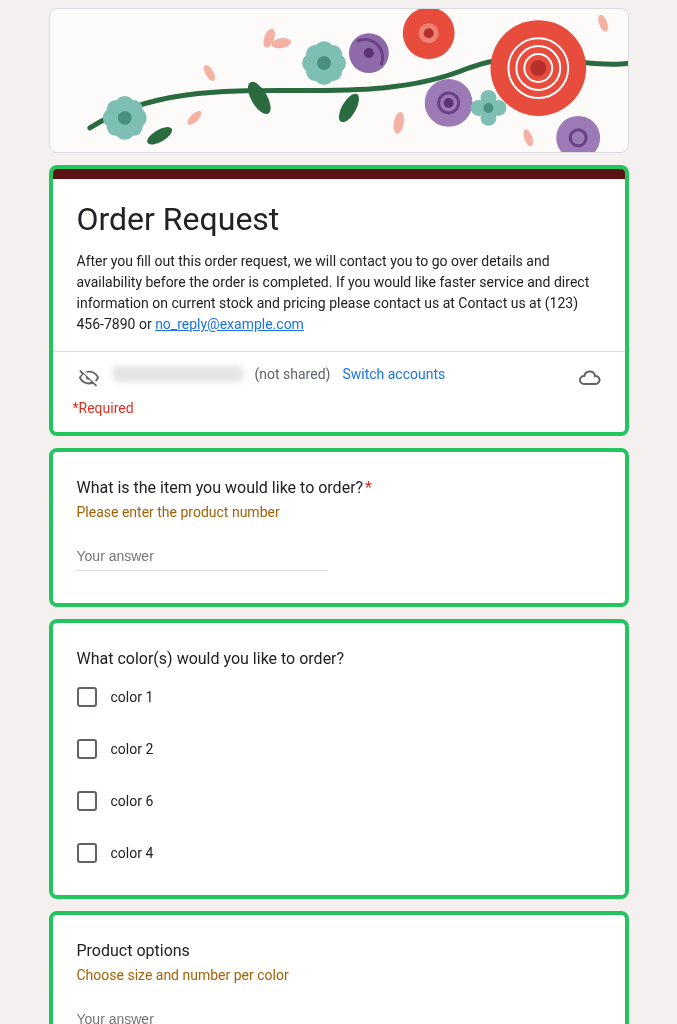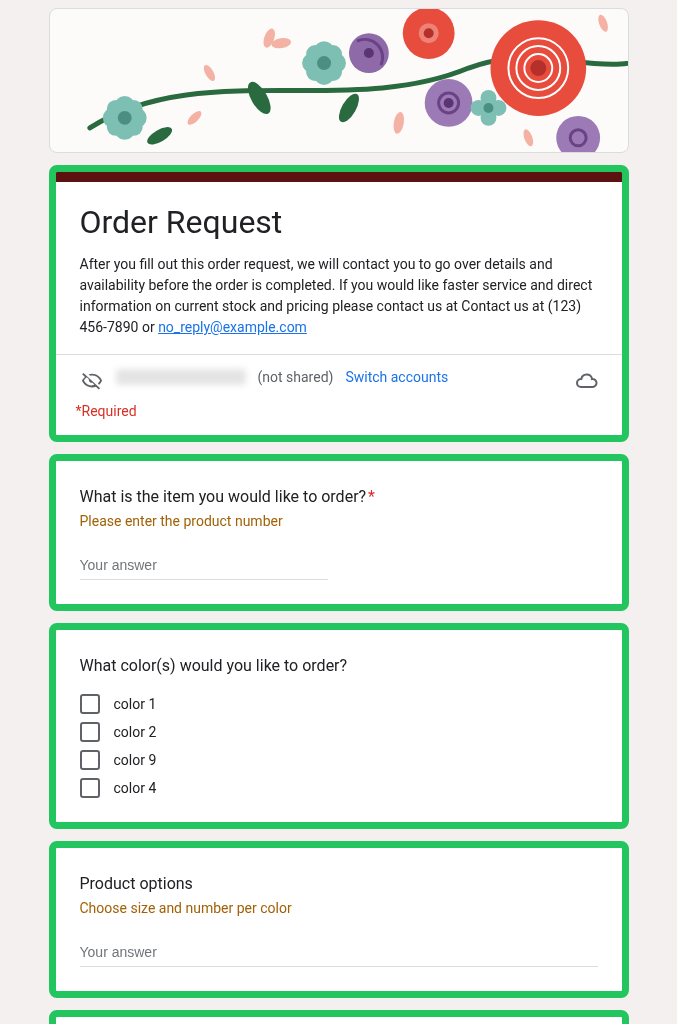--- a/index.html
+++ b/index.html
@@ -11,21 +11,21 @@
       min-height: 1024px;
       font-size: 14px;
     }
     .container {
       padding: 8px 0;
       margin: 0 auto;
       width: 580px;
     }
     .card {
       background: #fff;
-      border: 7px solid #22c55e;
+      border: 4px solid #22c55e;
       border-radius: 8px;
       margin-bottom: 12px;
     }
     
     .banner {
       height: 145px;
       border-radius: 8px;
       border: 1px solid #dadce0;
       background: #fdfbfa;
       position: relative;
@@ -72,39 +72,39 @@
       width: 24px; height: 24px; color: #5f6368;
     }
     .required-row {
       padding: 4px 20px 16px;
     }
     .required-row .req {
       color: #d93025;
       font-size: 14px;
     }
     
-    .qcard { padding: 24px 24px 24px; }
+    .qcard { padding: 24px 24px 32px; }
     .qtitle { font-size: 16px; color: #202124; line-height: 1.5; margin-bottom: 4px; }
     .star { color: #d93025; margin-left: 2px; }
     .qhelp { font-size: 14px; color: #a16207; margin-bottom: 24px; }
     .qhelp-none { margin-bottom: 16px; }
     .answer-input {
       border: none;
       border-bottom: 1px solid #dadce0;
       width: 48%;
       font-size: 14px;
       padding: 4px 0 6px;
       outline: none;
       color: #3b82f6;
       background: transparent;
     }
     .answer-input.full { width: 100%; }
     .answer-input::placeholder { color: #70757a; }
     
-    .choices { display: flex; flex-direction: column; gap: 8px; }
+    .choices { display: flex; flex-direction: column; gap: 32px; }
     .choice {
       display: flex; align-items: center; gap: 14px;
       cursor: pointer; user-select: none;
     }
     .cb {
       width: 20px; height: 20px;
       border: 2px solid #5f6368;
       border-radius: 3px;
       flex: 0 0 auto;
     }
@@ -248,21 +248,21 @@
       <label class="choice">
         <span class="cb"></span>
         <span class="choice-label">color 1</span>
       </label>
       <label class="choice">
         <span class="cb"></span>
         <span class="choice-label">color 2</span>
       </label>
       <label class="choice">
         <span class="cb"></span>
-        <span class="choice-label">color 9</span>
+        <span class="choice-label">color 6</span>
       </label>
       <label class="choice">
         <span class="cb"></span>
         <span class="choice-label">color 4</span>
       </label>
     </div>
   </div>
 
   <div class="card qcard">
     <div class="qtitle">Product options</div>

